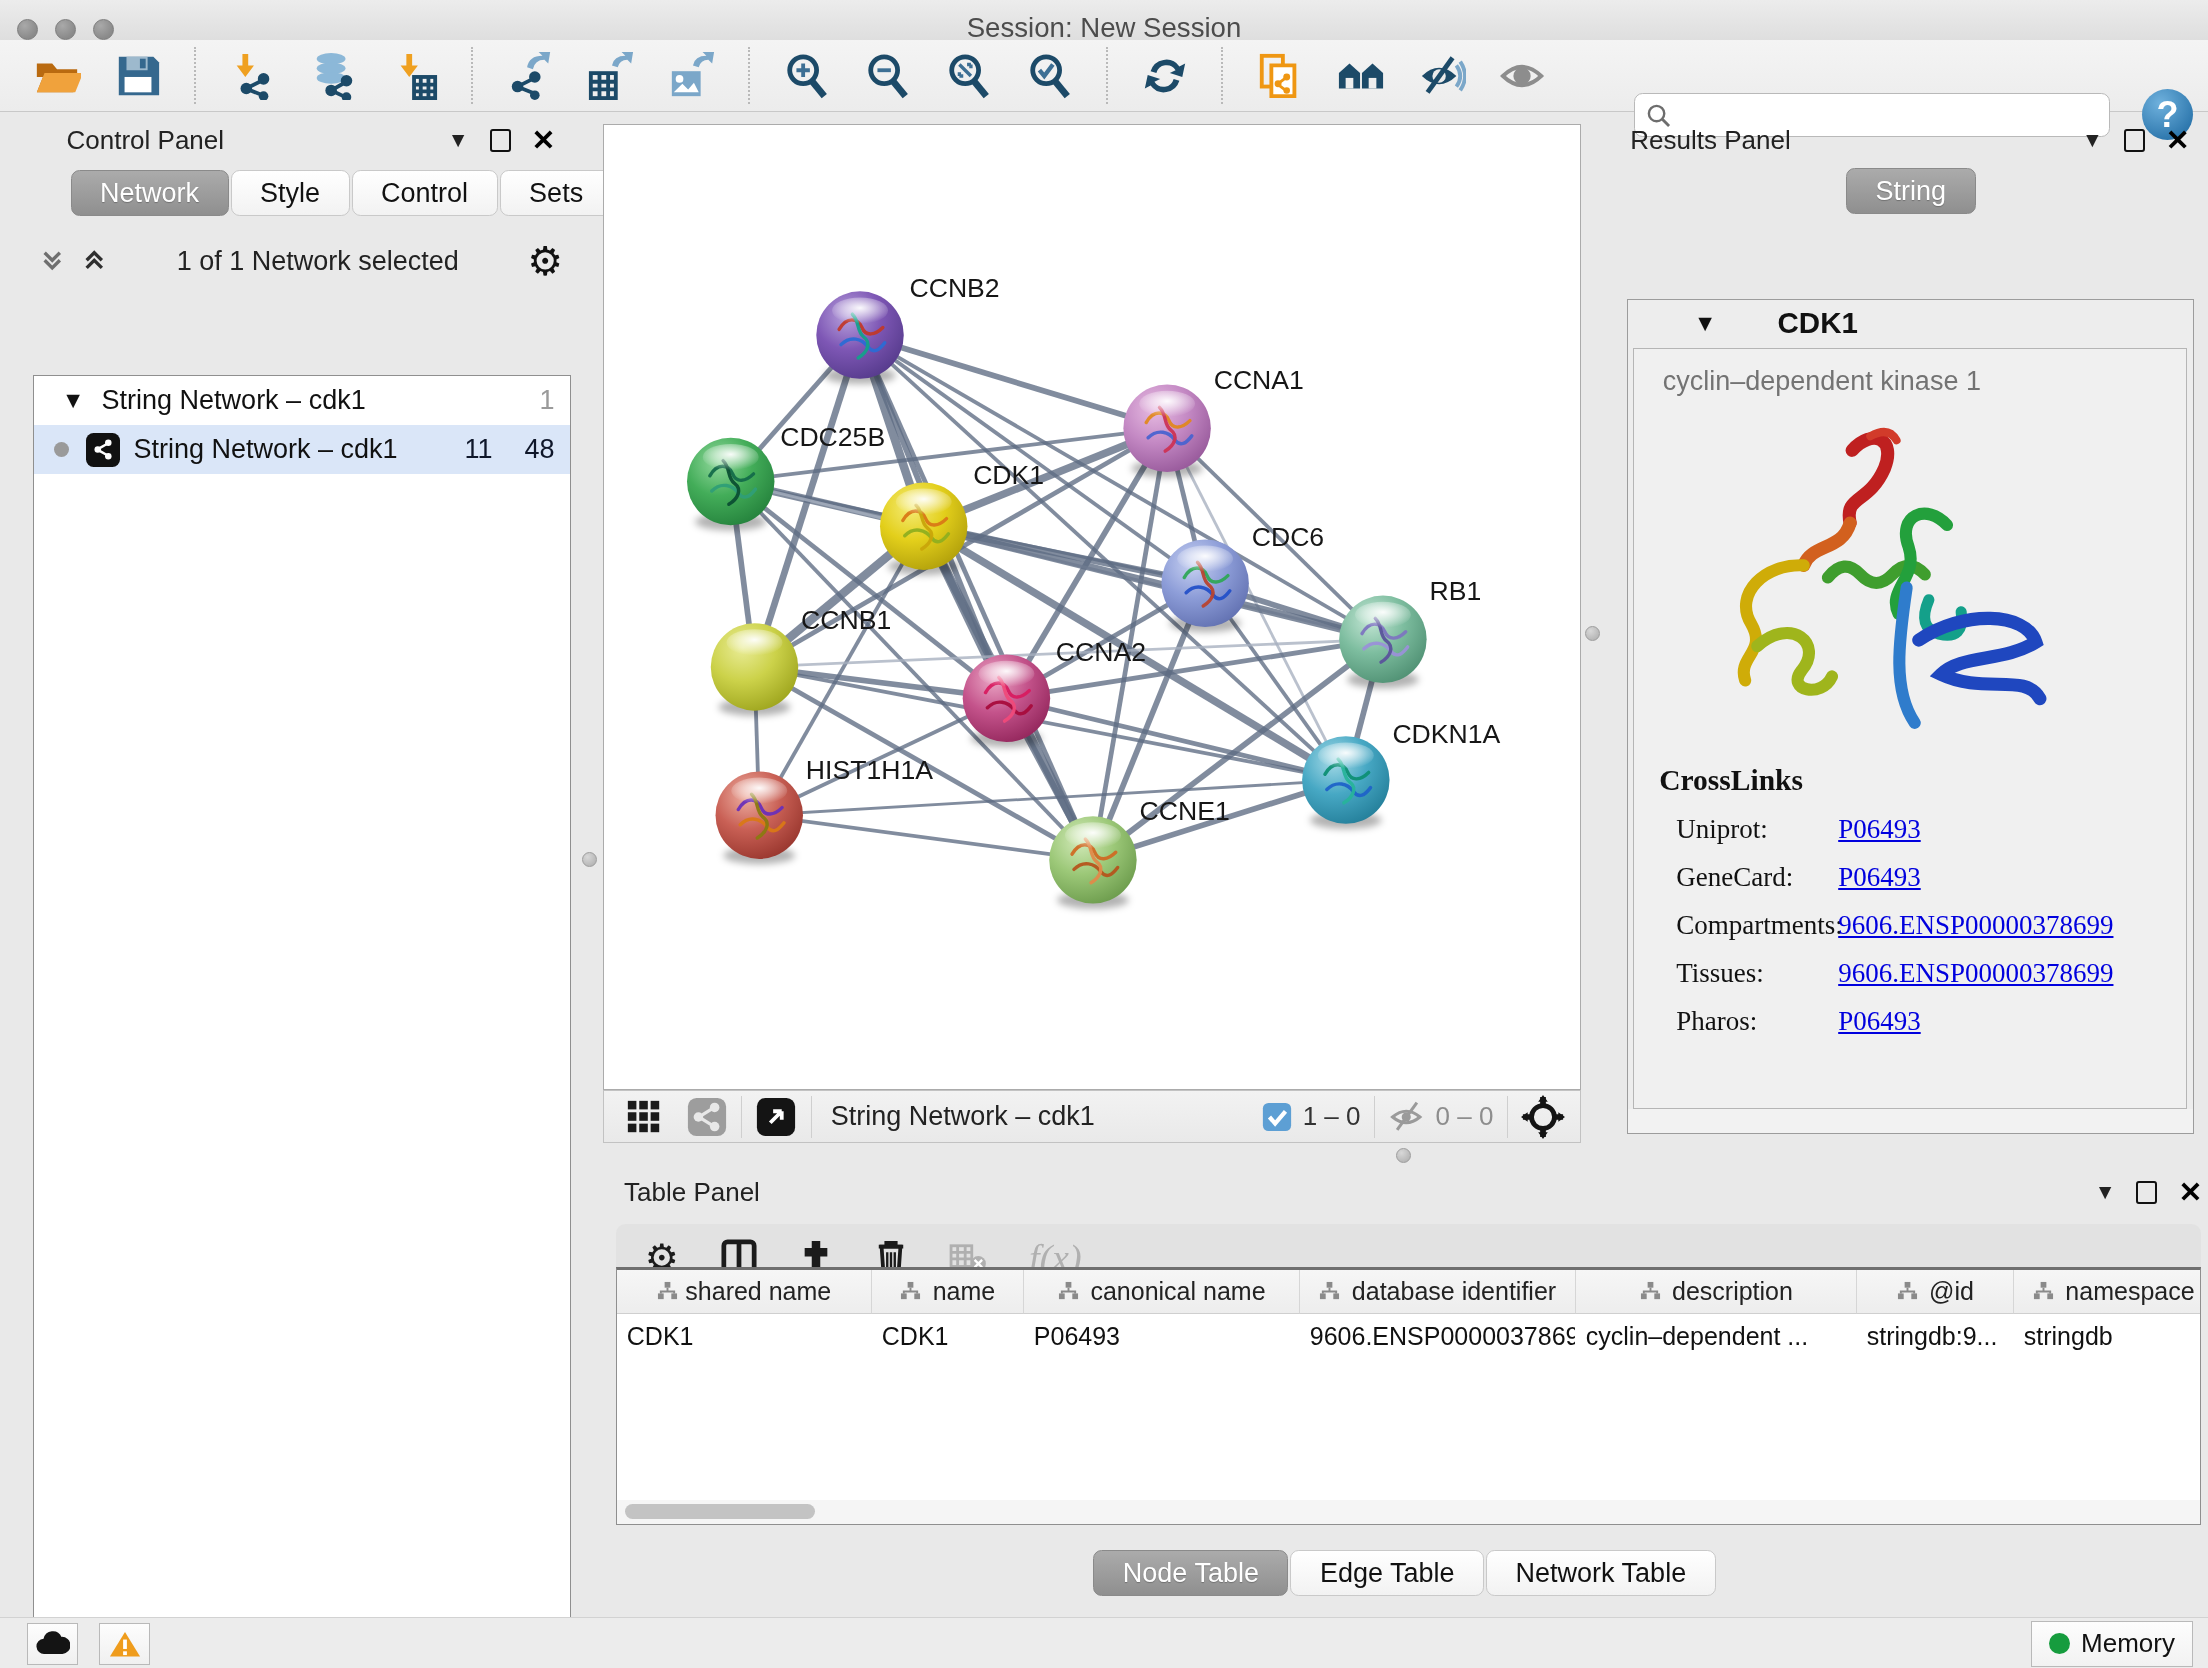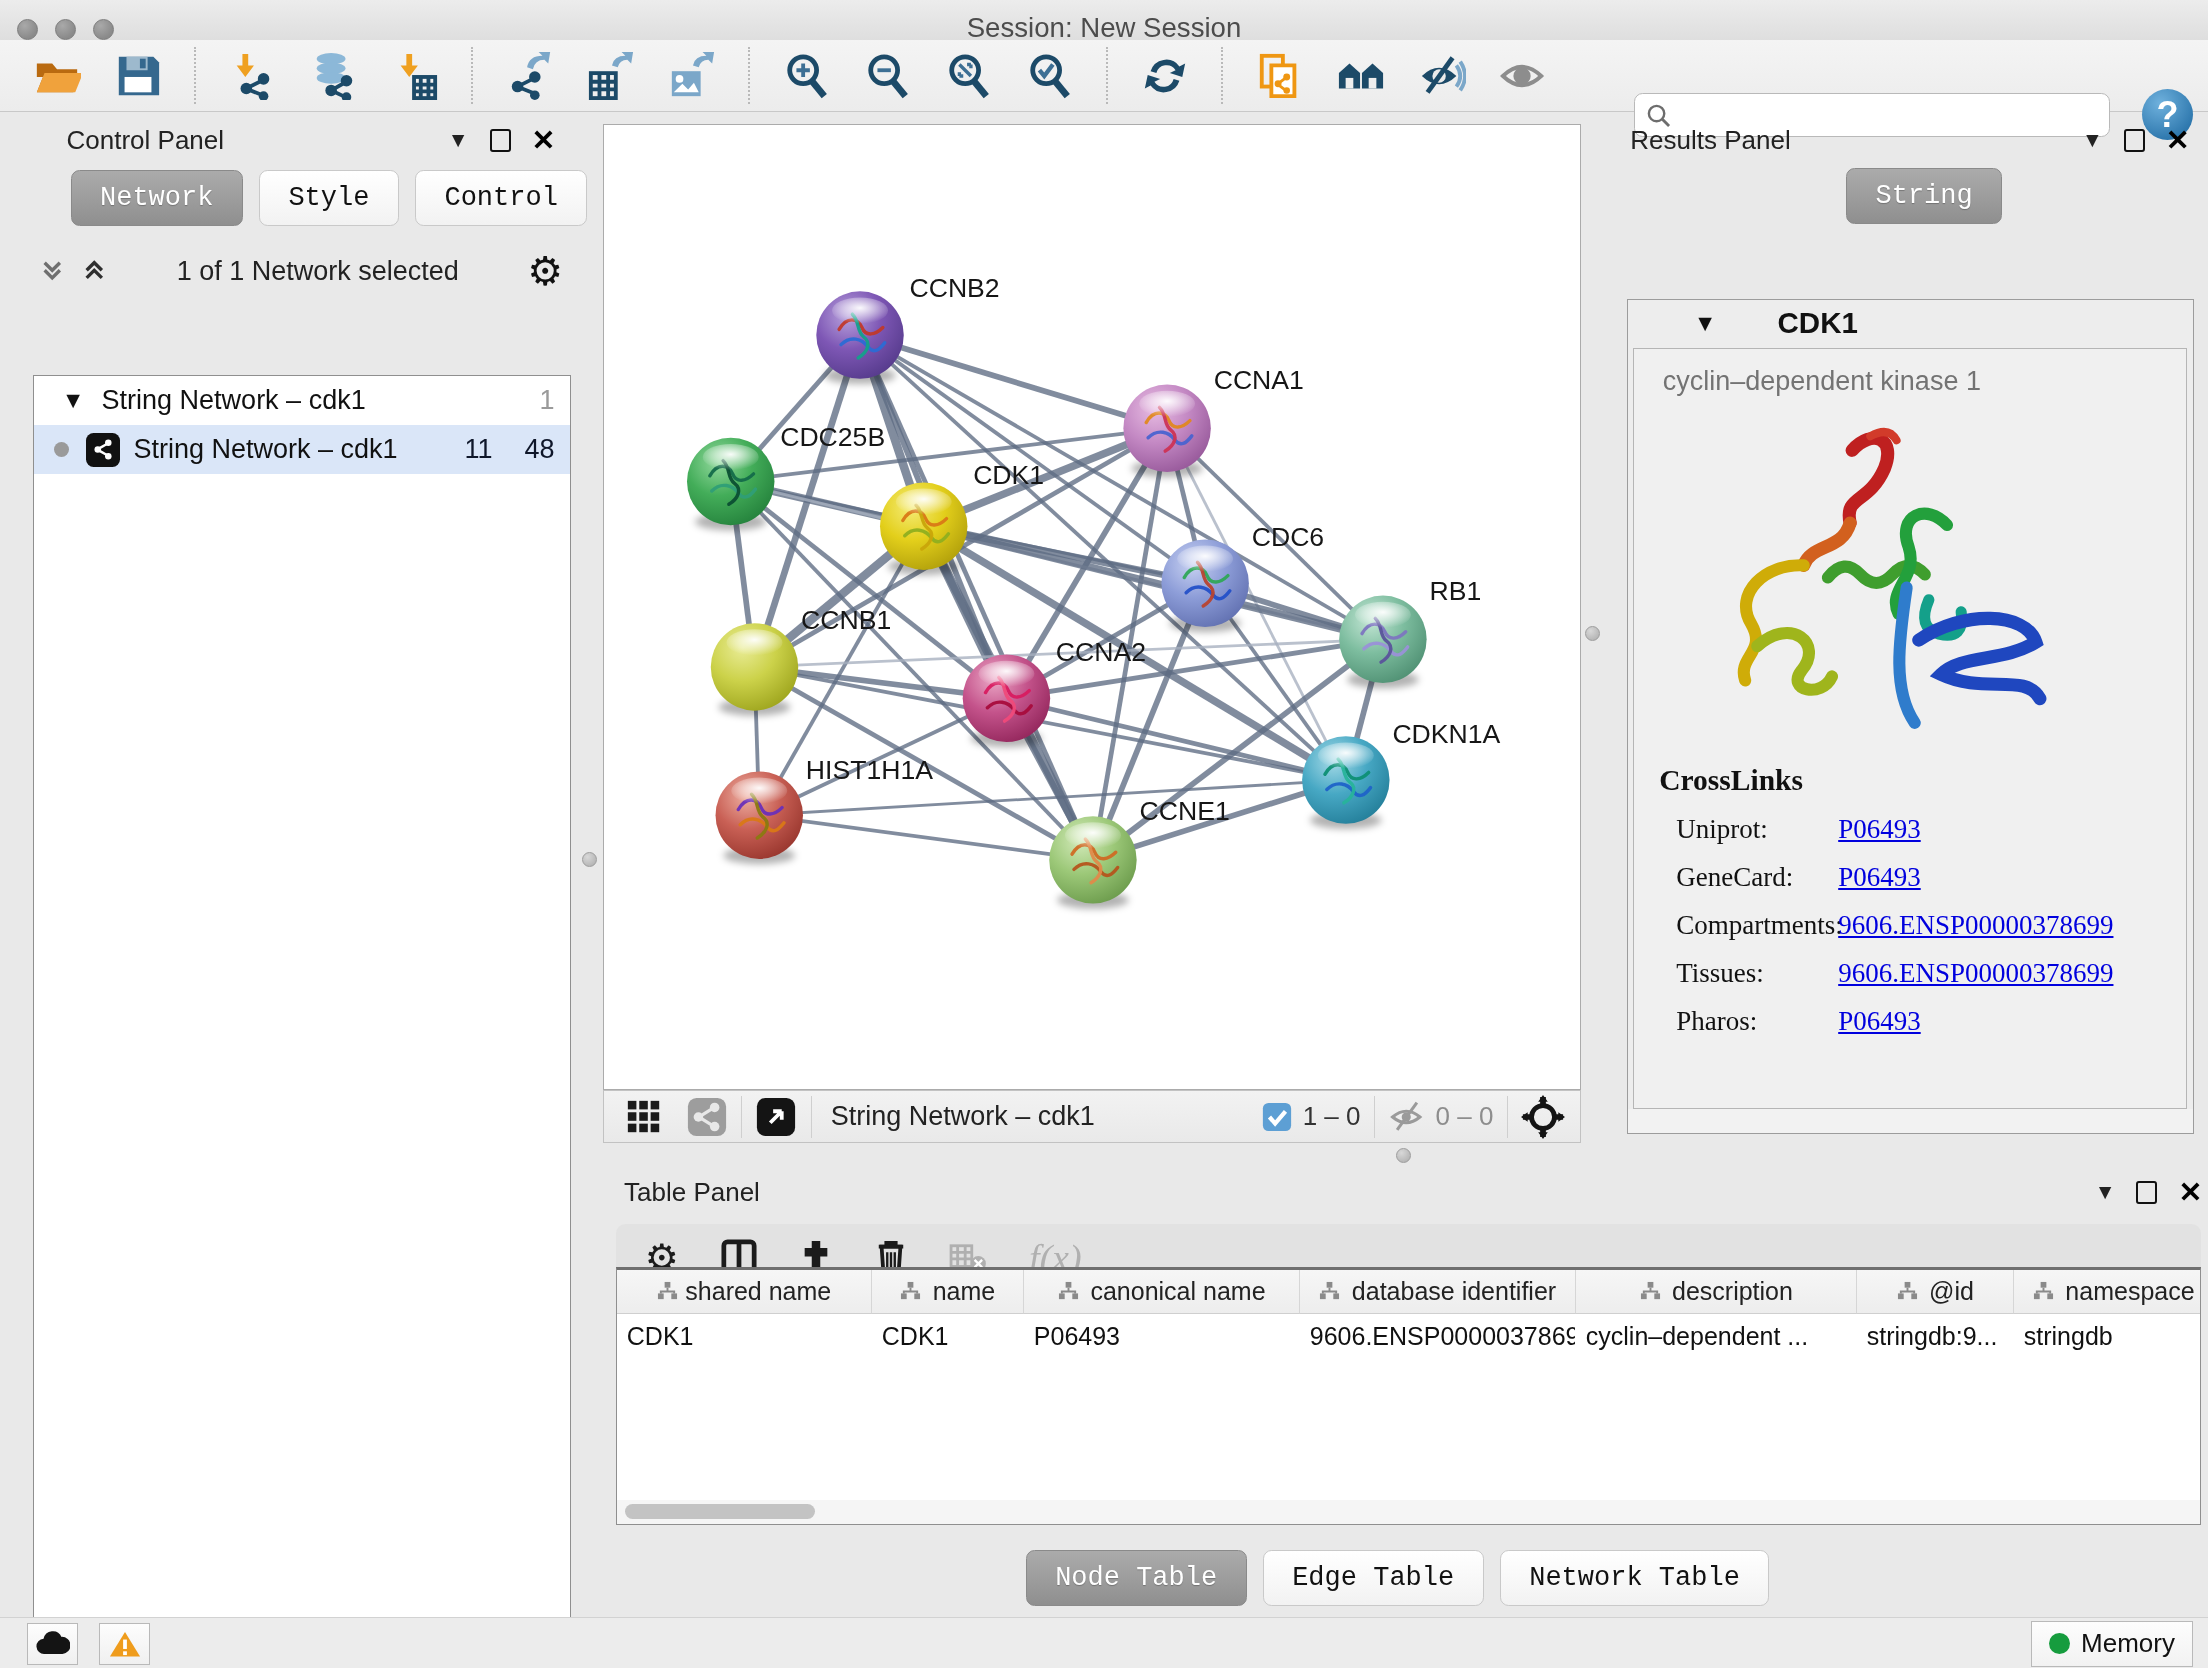--- a/index.html
+++ b/index.html
@@ -39,23 +39,23 @@
   .panel-icons { margin-left:auto; display:flex; align-items:center; gap:21px; color:#222; }
   .pi-min { font-size:21px; }
   .pi-float { width:21px; height:23px; border:2.9px solid #111; border-radius:2.9px; }
   .pi-close { font-size:28.5px; font-weight:bold; color:#000; }
 
   
   .control-panel { position:absolute; left:9.5px; top:120px; width:563px; height:1459px; }
   .cp-header { padding:3.8px 9.5px 0 57px; }
   .cp-header .panel-title-row { padding-right:7.6px; }
   .tabs-row { display:flex; margin:13.3px 0 0 61px; }
-  .tab { height:56px; padding:0 28.5px; display:flex; align-items:center; justify-content:center;
+  .tab { height:46px; padding:0 28.5px; display:flex; align-items:center; justify-content:center;
     font-size:27px; background:linear-gradient(#ffffff,#f2f2f2); border:1px solid #c9c9c9;
-    border-radius:8.6px; margin-right:16px; color:#111;font-family:Liberation Mono, monospace; }
+    border-radius:8.6px; margin-right:2px; color:#111; }
   .tab.sel { background:linear-gradient(#ababab,#8f8f8f); color:#fff; border-color:#8a8a8a;
     text-shadow:0 1px 1px rgba(0,0,0,.25); }
   .cp-status { display:flex; align-items:center; margin:25px 9.5px 7.6px 28.5px; color:#333; }
   .cp-status .chev { display:flex; gap:13.3px; }
   .cp-status .label { flex:1; text-align:center; font-size:27px; color:#222; }
   .gear-glyph { font-size:40px; color:#111; line-height:1; }
   .net-list { position:absolute; left:23px; top:255px; width:538px; height:1314px;
     background:#fff; border:1.9px solid #8f8f8f; }
   .nl-row { display:flex; align-items:center; height:49px; font-size:27px; color:#111; padding:0 15px; }
   .nl-row .count { margin-left:auto; color:#9a9a9a; }

